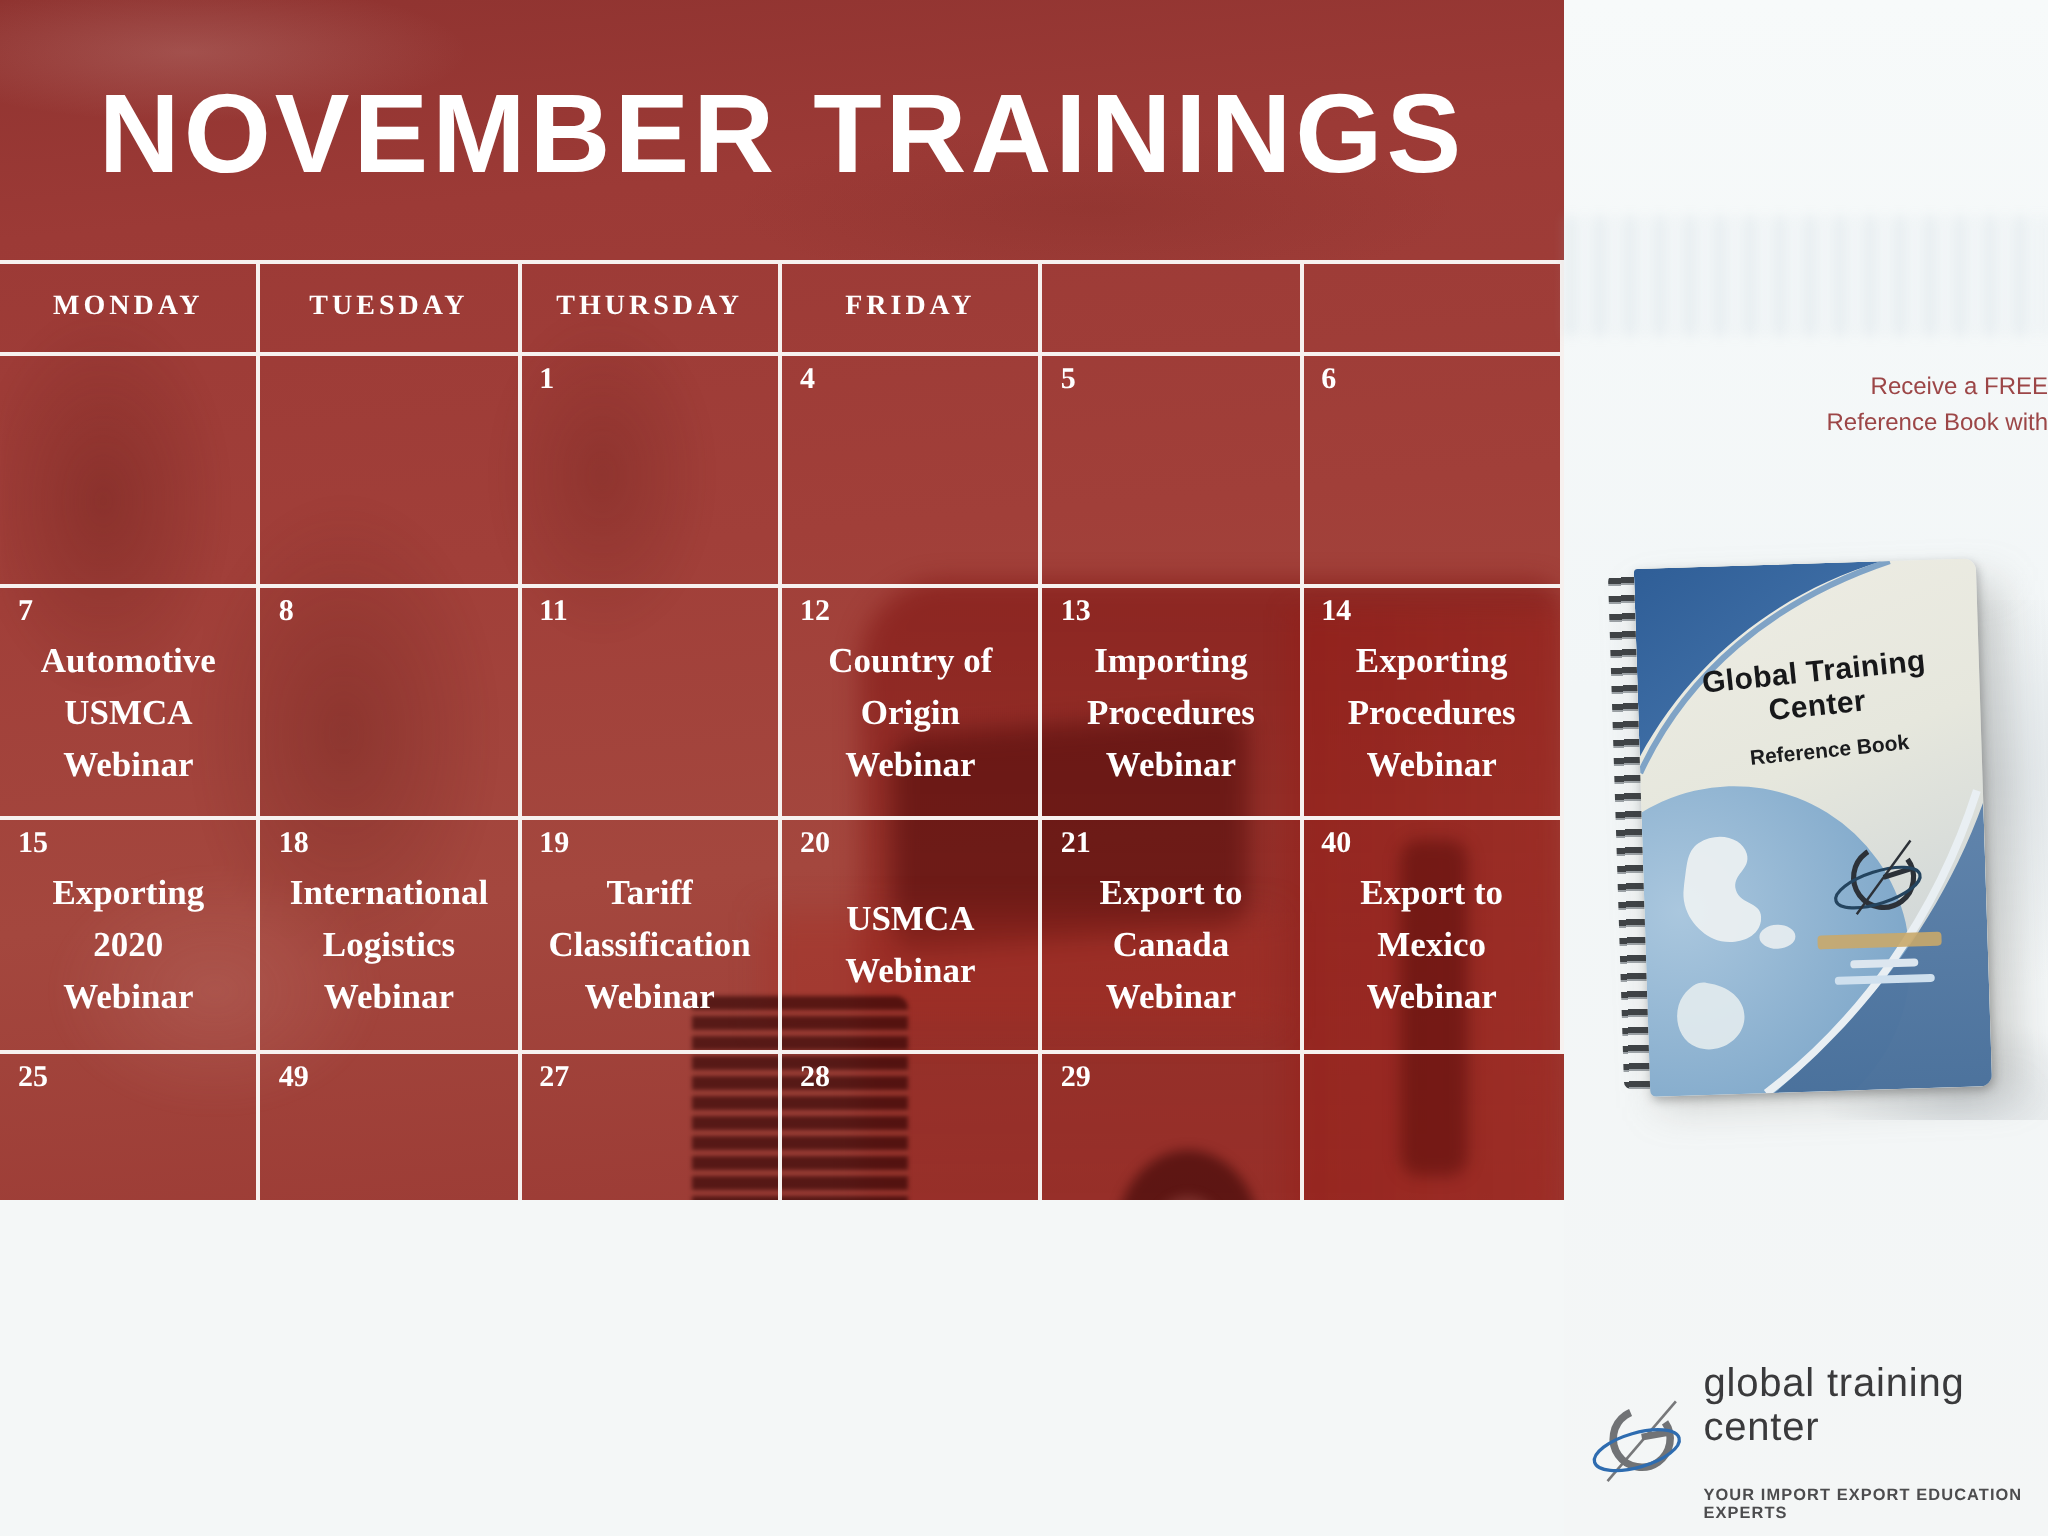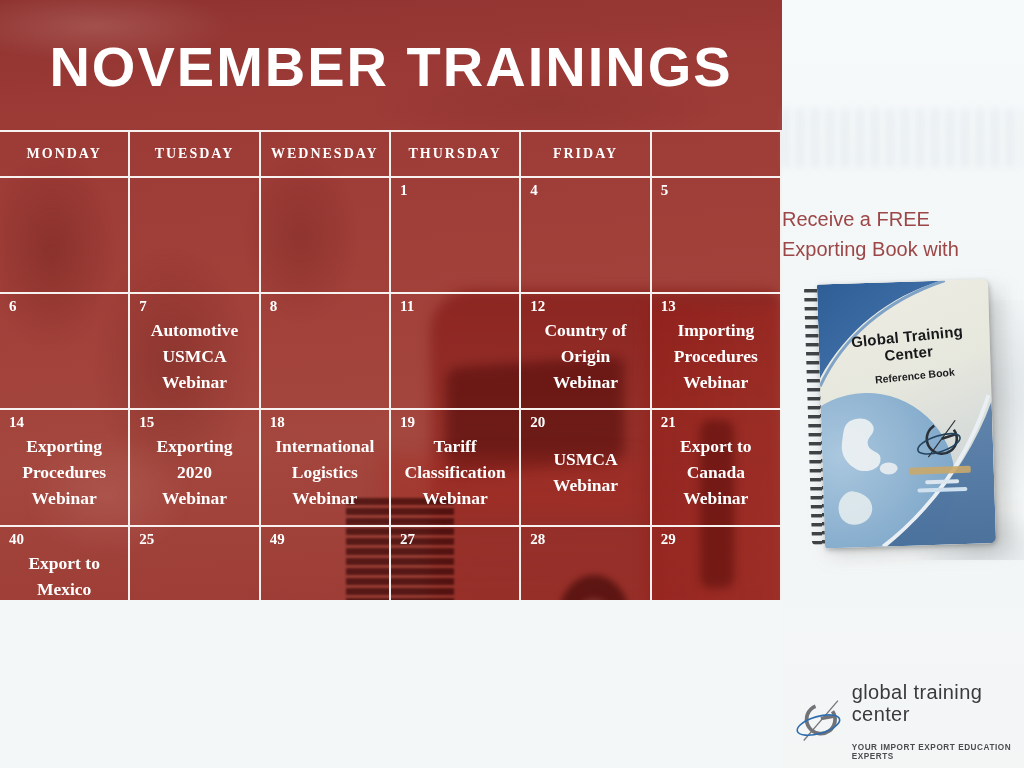--- a/index.html
+++ b/index.html
@@ -57,22 +57,22 @@
     background:linear-gradient(90deg,#e7dcda,#d9c9c7); }
 
   
   .sidebar { position:absolute; left:782px; top:0; width:242px; height:768px;
     background:linear-gradient(180deg,#f7fafa 0%,#f2f6f7 45%,#f4f6f6 100%); }
   .side-trees { position:absolute; left:0; top:108px; width:242px; height:60px; opacity:.55; filter:blur(3px);
     background:repeating-linear-gradient(90deg, rgba(165,185,200,.30) 0 6px, rgba(205,218,228,.15) 6px 15px); }
   .side-ghost { position:absolute; left:0; top:300px; width:242px; height:260px; pointer-events:none;
     background:radial-gradient(ellipse 120px 150px at 88% 35%, rgba(150,160,170,.22), transparent 70%),
                radial-gradient(ellipse 100px 60px at 82% 96%, rgba(120,130,140,.25), transparent 70%); }
-  .promo { position:absolute; left:0; top:184px; width:242px; text-align:left;
-    color:#9c4647; font-size:20px; line-height:1.5;margin-top:20px; }
+  .promo { position:absolute; left:0; top:184px; width:242px; text-align:right;
+    color:#9c4647; font-size:12px; line-height:1.5; }
 
   
   .book-scene { position:absolute; left:10px; top:278px; width:222px; height:290px; }
   .book-shadow { position:absolute; left:34px; top:16px; width:178px; height:256px;
     background:rgba(118,118,112,.32); filter:blur(10px); transform:rotate(-2deg); }
   .book { position:absolute; left:16px; top:4px; width:184px; height:264px; transform:rotate(-1.8deg); }
   .spiral { position:absolute; left:0; top:2px; width:20px; height:258px; border-radius:4px;
     background:repeating-linear-gradient(180deg, transparent 0 2px, #3f4346 2px 5px, #9aa0a4 5px 6px, transparent 6px 9px); }
   .cover { position:absolute; left:13px; top:0; width:171px; height:264px; border-radius:2px 6px 6px 3px;
     background:linear-gradient(160deg,#eeede4 0%,#e6e7dd 40%,#d2d8d8 72%,#bac6cf 100%);
@@ -105,21 +105,20 @@
     <div class="ph ph-mirror"></div>
     <div class="ph ph-wheel"></div>
     <div class="ph ph-wheelhub"></div>
     <div class="ph ph-road"></div>
 
     <div class="poster-title">NOVEMBER TRAININGS</div>
 
     <div class="grid">
         <div class="hcell">MONDAY</div>
         <div class="hcell">TUESDAY</div>
-        <div class="hcell">WEDNESDAY</div>
         <div class="hcell">THURSDAY</div>
         <div class="hcell">FRIDAY</div>
         <div class="cell"></div>
         <div class="cell"></div>
         <div class="cell"></div>
         <div class="cell"></div>
         <div class="cell">
           <div class="day-num">1</div>
         </div>
         <div class="cell">
@@ -235,21 +234,21 @@
 
     <div class="bottom-strip"></div>
   </div>
 
   <div class="sidebar">
     <div class="side-trees"></div>
     <div class="side-ghost"></div>
 
     <div class="promo">
       <div>Receive a FREE</div>
-      <div>Exporting Book with</div>
+      <div>Reference Book with</div>
     </div>
 
     <div class="book-scene">
       <div class="book-shadow"></div>
       <div class="book">
         <div class="spiral"></div>
         <div class="cover">
           <svg width="171" height="264" viewBox="0 0 171 264">
             <defs>
               <linearGradient id="bandBlue" x1="0" y1="0" x2="1" y2="1">

